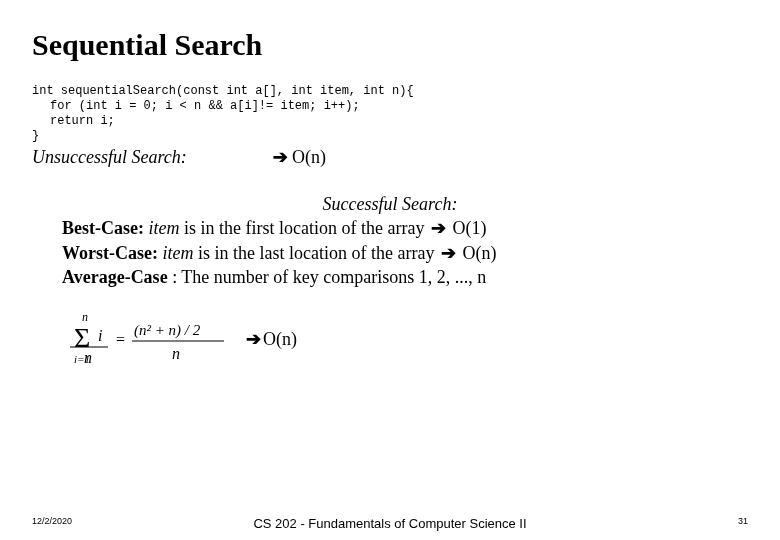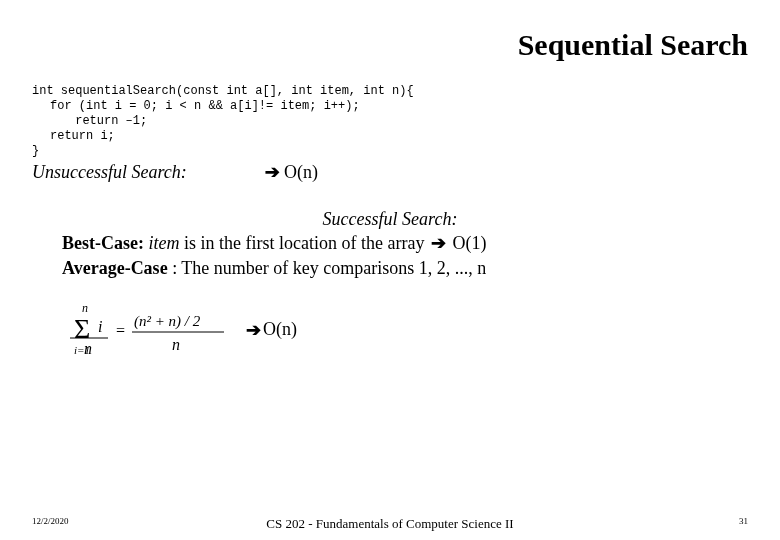--- a/index.html
+++ b/index.html
@@ -6,37 +6,37 @@
   body {
     width: 780px;
     height: 540px;
     background: #fff;
     font-family: "Times New Roman", Times, serif;
     color: #000;
     position: relative;
     padding: 28px 32px 18px 32px;
   }
   .title {
-    text-align: right;
+    text-align: left;
     font-size: 30px;
     font-weight: bold;
     margin-bottom: 22px;
   }
   .code {
     font-family: "Courier New", Courier, monospace;
     font-size: 12px;
     line-height: 1.25;
     white-space: pre;
   }
   .code.indent1 { padding-left: 2.5ch; }
   .code.indent2 { padding-left: 5ch; }
   .unsucc-row {
     display: flex;
     align-items: baseline;
-    gap: 0;
+    gap: 8px;
     margin-top: 2px;
   }
   .unsucc-label {
     font-style: italic;
     font-size: 18px;
     font-family: "Times New Roman", Times, serif;
   }
   .arrow-block {
     display: inline-flex;
     align-items: baseline;
@@ -77,40 +77,39 @@
   }
   .footer {
     position: absolute;
     bottom: 14px;
     left: 32px;
     right: 32px;
     display: flex;
     justify-content: space-between;
     align-items: baseline;
     font-size: 9px;
-    font-family: Liberation Serif, serif;
+    font-family: Liberation Sans, sans-serif;
     color: #000;
     text-align: center;
   }
   .footer-center {
     position: absolute;
     left: 50%;
     transform: translateX(-50%);
     font-size: 13px;
   }
 </style>
 </head>
 <body>
 
 <div class="title">Sequential Search</div>
 
 <div>
   <div class="code">int sequentialSearch(const int a[], int item, int n){</div>
   <div class="code indent1">for (int i = 0; i &lt; n &amp;&amp; a[i]!= item; i++);</div>
-  <div class="code indent2"> return –1;</div>
   <div class="code indent1">return i;</div>
   <div class="code">}</div>
 </div>
 
 <div class="unsucc-row">
   <span class="unsucc-label">Unsuccessful Search:</span>
   <span class="arrow-block">
     <span class="arrow">➔</span>
     <span>O(n)</span>
   </span>
@@ -121,20 +120,28 @@
 
   <div class="case-line">
     <span class="bold">Best-Case:</span>
     <span> </span>
     <span class="italic">item</span>
     <span> is in the first location of the array </span>
     <span class="inline-arrow">➔</span>
     <span>O(1)</span>
   </div>
 
+  <div class="case-line">
+    <span class="bold">Worst-Case:</span>
+    <span> </span>
+    <span class="italic">item</span>
+    <span> is in the last location of the array </span>
+    <span class="inline-arrow">➔</span>
+    <span>O(n)</span>
+  </div>
 
   <div class="case-line">
     <span class="bold">Average-Case</span>
     <span>: The number of key comparisons 1, 2, ..., n</span>
   </div>
 </div>
 
 <div class="formula-row">
   <svg class="formula-svg" width="170" height="60" viewBox="0 0 170 60">
 

